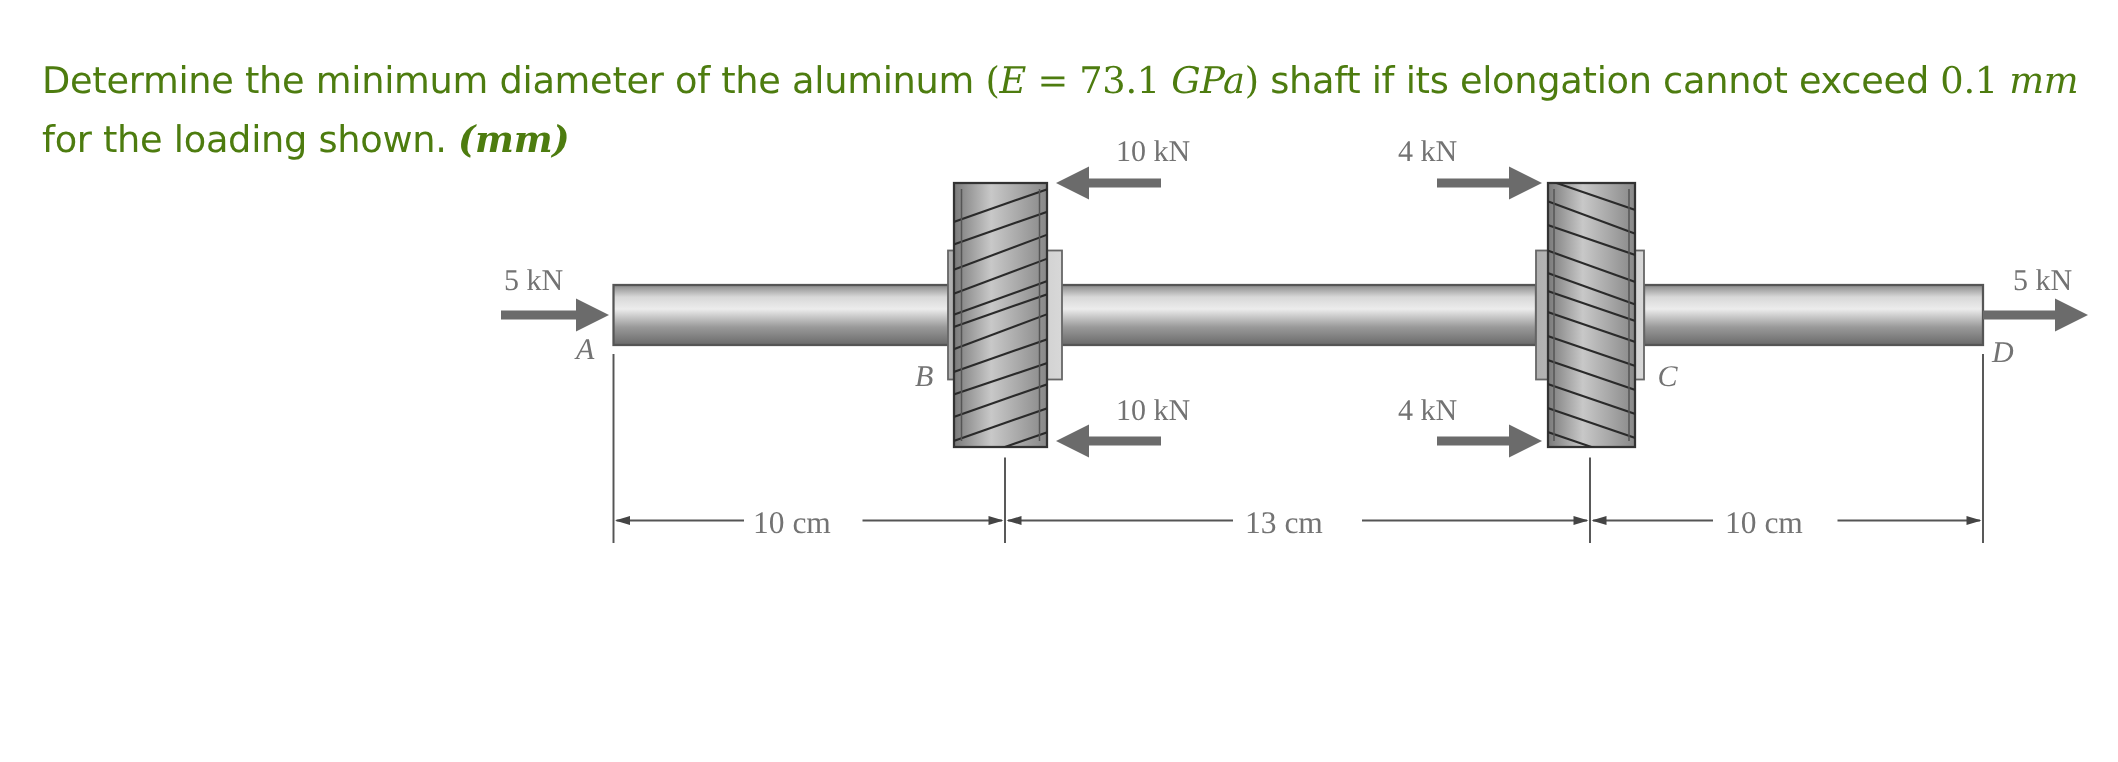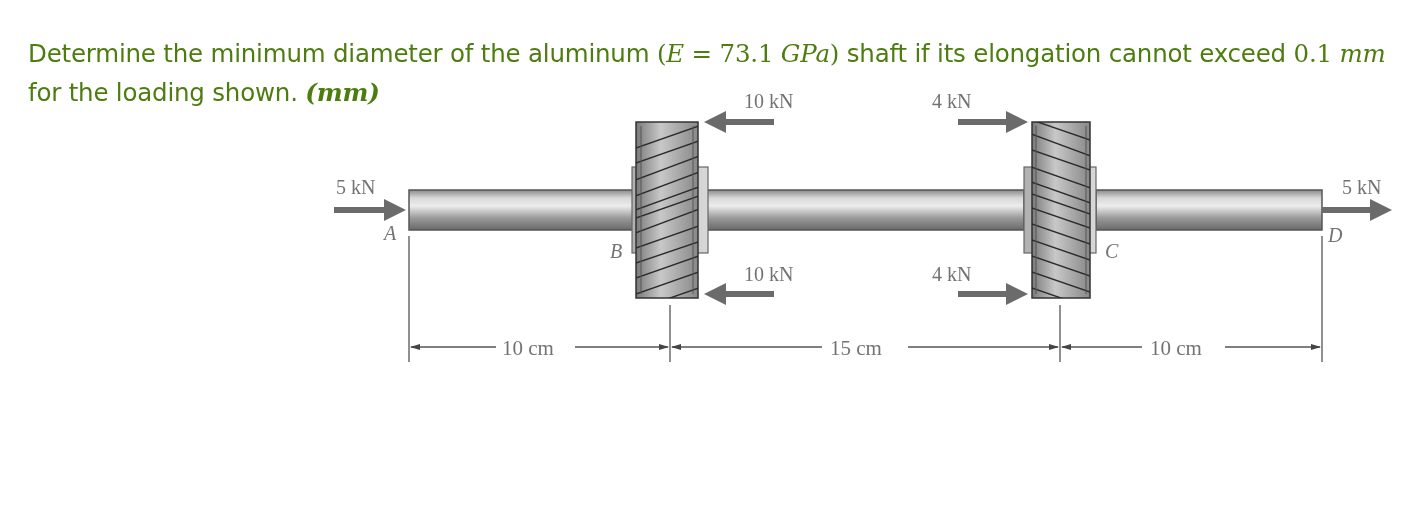--- a/index.html
+++ b/index.html
@@ -159,15 +159,15 @@
   <span class="lbl" style="left:1342px; top:177px;">5 kN</span>
 
   
   <span class="lbl pt" style="left:384px; top:223px;">A</span>
   <span class="lbl pt" style="left:610px; top:241px;">B</span>
   <span class="lbl pt" style="left:1105px; top:241px;">C</span>
   <span class="lbl pt" style="left:1328px; top:225px;">D</span>
 
   
   <span class="lbl" style="left:502px; top:338px; font-size:21px;">10 cm</span>
-  <span class="lbl" style="left:830px; top:338px; font-size:21px;">15 cm</span>
+  <span class="lbl" style="left:830px; top:338px; font-size:21px;">13 cm</span>
   <span class="lbl" style="left:1150px; top:338px; font-size:21px;">10 cm</span>
 </div>
 
 </body></html>

